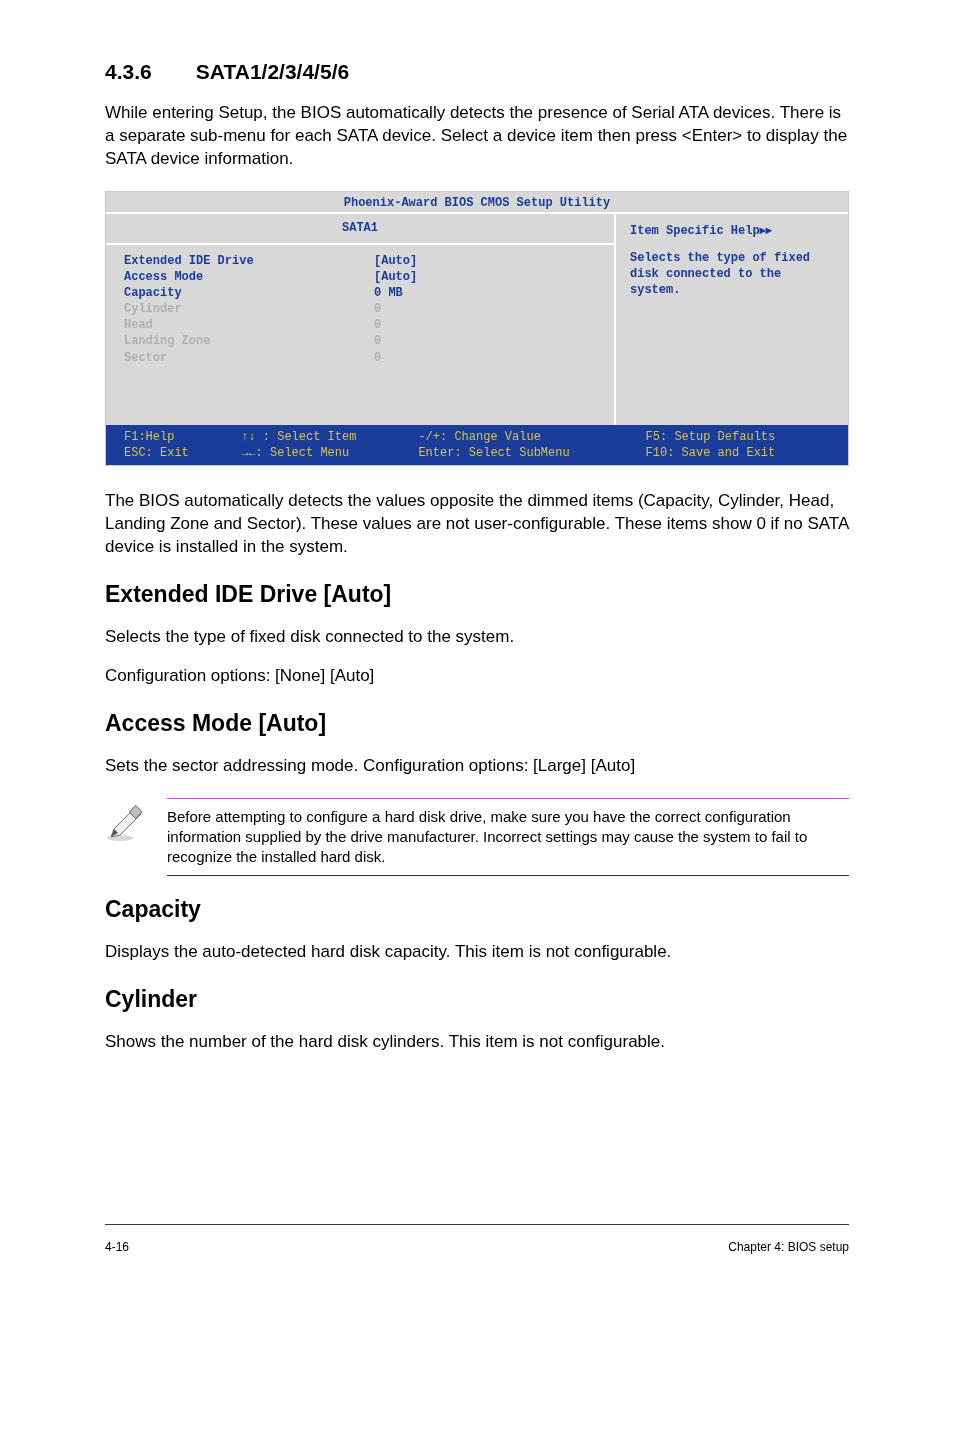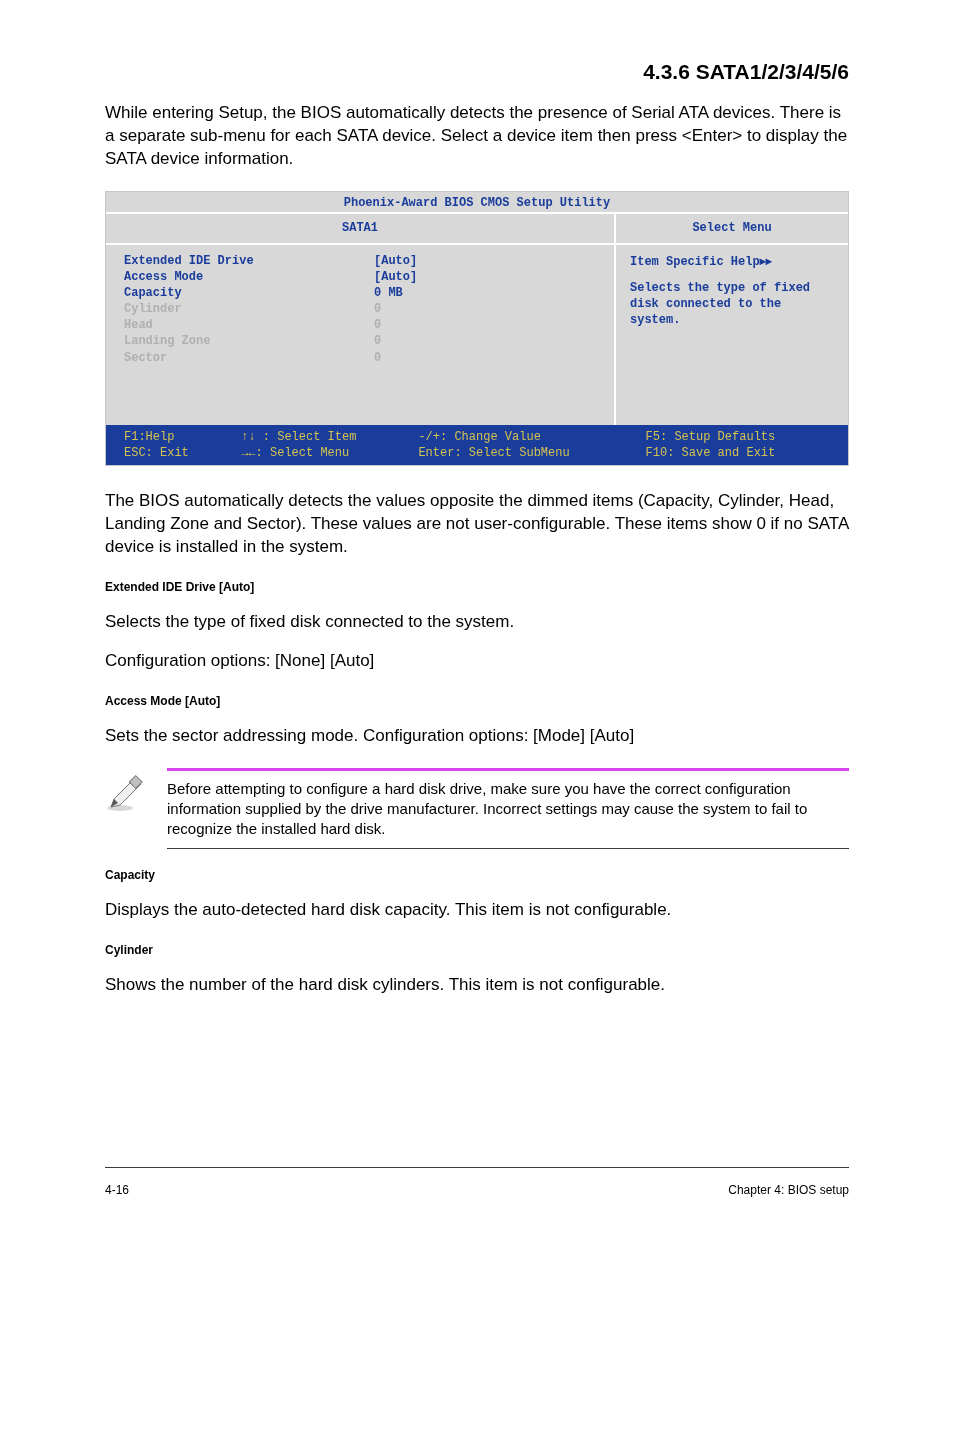--- a/index.html
+++ b/index.html
@@ -9,26 +9,25 @@
     font-family: Arial, Helvetica, sans-serif;
     color: #000;
     width: 954px;
     padding: 58px 105px 40px 105px;
     line-height: 1.35;
   }
   h2 {
     font-size: 21px;
     font-weight: bold;
     margin: 0 0 10px 0;
-    text-align: right;
   }
   h2 .num { display:inline-block; width: 85px; }
   p.body { font-size: 17px; margin: 16px 0 20px 0; }
   p.body.small-gap { margin-bottom: 4px; }
-  h3 { font-size: 12px; font-weight: bold; margin: 18px 0 6px 0; }
+  h3 { font-size: 23px; font-weight: bold; margin: 18px 0 6px 0; }
 
   
   .bios {
     font-family: "Courier New", monospace;
     font-size: 12px;
     font-weight: bold;
     color: #1a3d9c;
     border: 1px solid #c8c8c8;
     background: #d8d8d8;
     margin: 20px 0 24px 0;
@@ -98,21 +97,21 @@
   
   .note {
     display:flex;
     gap: 18px;
     margin: 10px 0 16px 0;
     align-items: flex-start;
   }
   .note .icon { flex: 0 0 44px; padding-top:6px; }
   .note .txt {
     flex: 1;
-    border-top: 3px solid #d946ef;
+    border-top: 1px solid #d946ef;
     border-bottom: 1px solid #3a3a3a;
     padding: 8px 0;
     font-size: 15px;
     line-height: 1.35;
   }
 
   .page-footer {
     display:flex;
     justify-content: space-between;
     border-top: 1px solid #3a3a3a;
@@ -169,21 +168,20 @@
             <span class="lbl">Landing Zone</span>
             <span class="val">0</span>
           </div>
         <div class="bios-row dim">
             <span class="lbl">Sector</span>
             <span class="val">0</span>
           </div>
       </div>
     </div>
     <div class="bios-right">
-      <div class="bios-colhead">Select Menu</div>
       <div class="bios-body-right">
         <div><span>Item Specific Help</span><span class="help-arrows">▸▸</span></div>
         <div style="height:10px"></div>
         <div>Selects the type of fixed disk connected to the system.</div>
       </div>
     </div>
   </div>
   <div class="bios-footer">
     <div>
       <span class="fcol fc1">F1:Help</span>
@@ -200,21 +198,21 @@
   </div>
 </div>
 
 <p class="body">The BIOS automatically detects the values opposite the dimmed items (Capacity, Cylinder,  Head, Landing Zone and Sector). These values are not user-configurable. These items show 0 if no SATA device is installed in the system.</p>
 
 <h3>Extended IDE Drive [Auto]</h3>
 <p class="body small-gap">Selects the type of fixed disk connected to the system.</p>
 <p class="body">Configuration options: [None] [Auto]</p>
 
 <h3>Access Mode [Auto]</h3>
-<p class="body">Sets the sector addressing mode. Configuration options: [Mode] [Auto]</p>
+<p class="body">Sets the sector addressing mode. Configuration options: [Large] [Auto]</p>
 
 <div class="note">
   <div class="icon">
     <svg width="40" height="40" viewBox="0 0 40 40">
       <ellipse cx="15" cy="34" rx="13" ry="3" fill="#d8d8d8"></ellipse>
       <polygon points="6,33 9,25 30,4 36,10 15,31" fill="#f0f0f0" stroke="#777" stroke-width="1"></polygon>
       <polygon points="6,33 9,25 13,29" fill="#555"></polygon>
       <rect x="26" y="3" width="9" height="9" transform="rotate(45 30 8)" fill="#c0c0c0" stroke="#777"></rect>
     </svg>
   </div>

